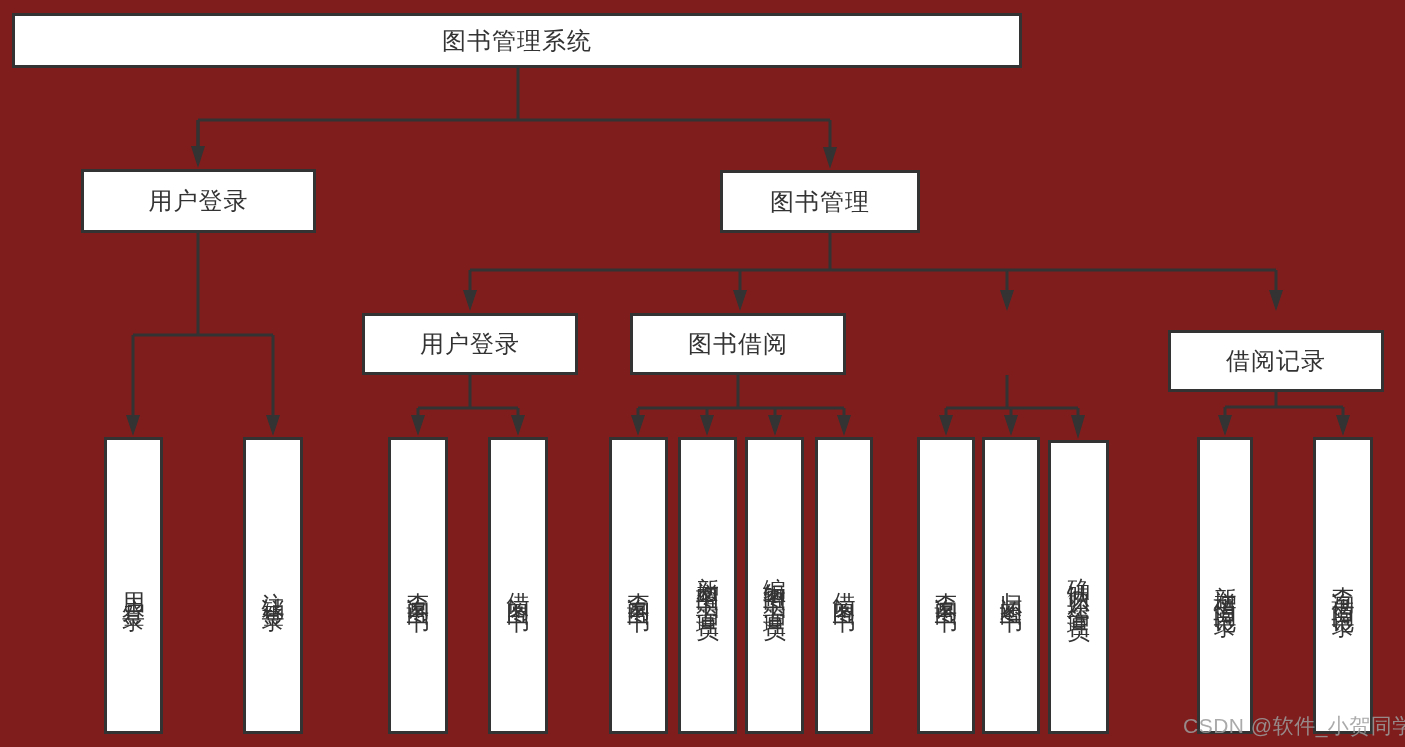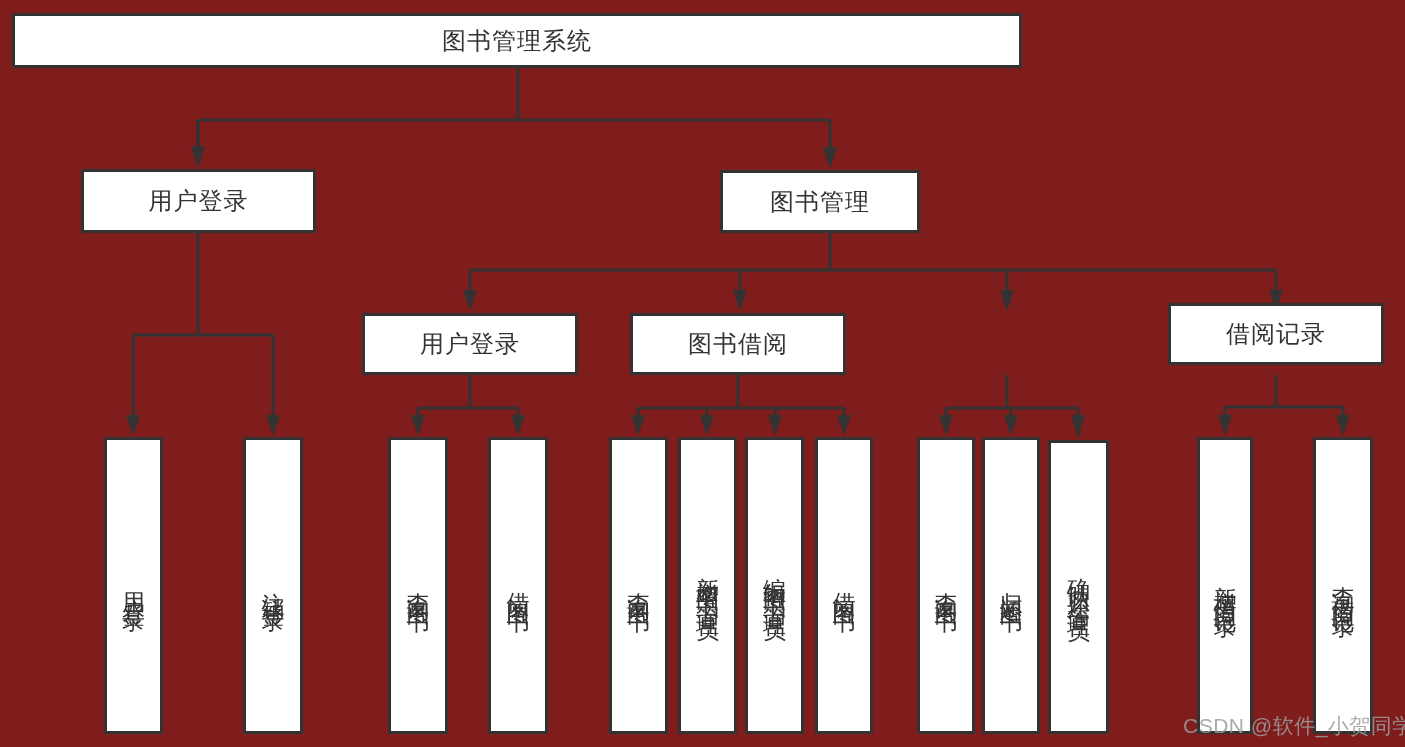--- a/index.html
+++ b/index.html
@@ -95,21 +95,21 @@
     </g>
   </svg>
 
   <div class="box" style="left:12px; top:13px; width:1010px; height:55px;">图书管理系统</div>
 
   <div class="box" style="left:81px; top:169px; width:235px; height:64px;">用户登录</div>
   <div class="box" style="left:712px; top:170px; width:200px; height:63px;margin-left:8px;">图书管理</div>
 
   <div class="box" style="left:362px; top:313px; width:216px; height:62px;">用户登录</div>
   <div class="box" style="left:630px; top:313px; width:216px; height:62px;">图书借阅</div>
-  <div class="box" style="left:1168px; top:303px; width:216px; height:62px;">借阅记录</div>
+  <div class="box" style="left:1168px; top:330px; width:216px; height:62px;">借阅记录</div>
 
   <div class="box v" style="left:104px; top:437px; width:59px; height:297px;">用户登录</div>
   <div class="box v" style="left:243px; top:437px; width:60px; height:297px;">注销登录</div>
 
   <div class="box v" style="left:388px; top:437px; width:60px; height:297px;">查询图书</div>
   <div class="box v" style="left:488px; top:437px; width:60px; height:297px;">借阅图书</div>
 
   <div class="box v" style="left:609px; top:437px; width:59px; height:297px;">查询图书</div>
   <div class="box v" style="left:678px; top:437px; width:59px; height:297px;">新增图书（管理员）</div>
   <div class="box v" style="left:745px; top:437px; width:59px; height:297px;">编辑图书（管理员）</div>

